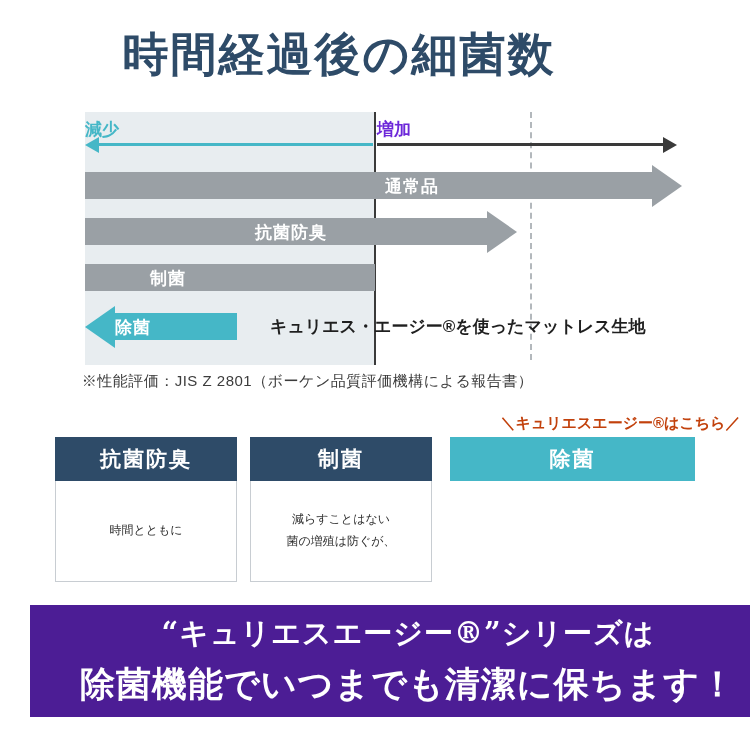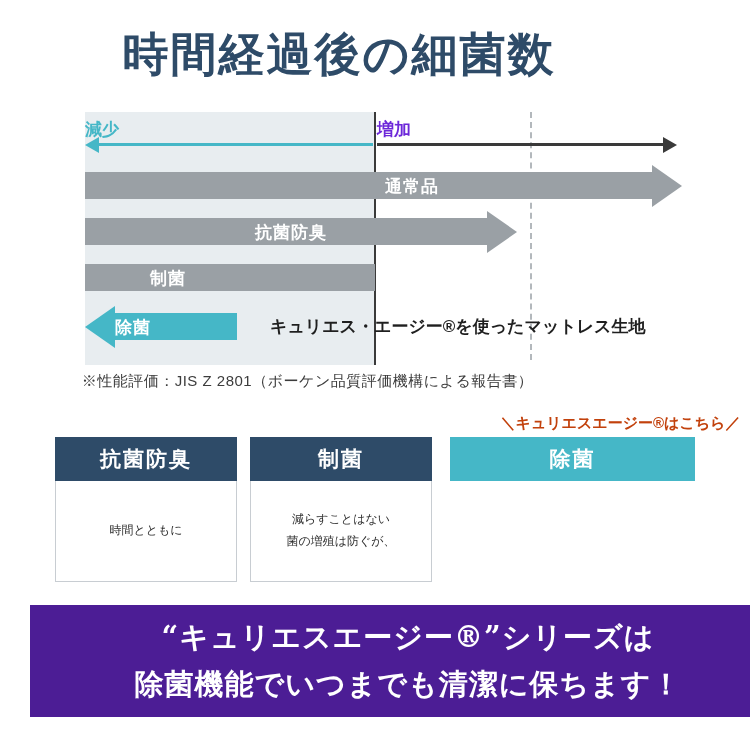--- a/index.html
+++ b/index.html
@@ -64,21 +64,21 @@
   .box2 { left:250px; width:182px; }
   .box3 { left:450px; width:245px; }
   .box3 .hd { background:#45b7c7; }
   .box3 .bd { border-color:#a9d9e1; color:#2aa6b8; font-size:19px; font-weight:bold; }
 
   
   .banner { position:absolute; left:30px; top:605px; width:690px; height:112px; background:#4c1d95;
             color:#ffffff; display:flex; flex-direction:column; align-items:center; justify-content:center;
             gap:7px; font-family:"DejaVu Serif","Liberation Serif",serif; font-weight:bold;padding-left:33px; }
   .banner .l1 { font-size:29px; letter-spacing:1px; }
-  .banner .l2 { font-size:29px; letter-spacing:1px; }
+  .banner .l2 { font-size:35px; letter-spacing:1px; }
 </style>
 </head>
 <body>
 
 <div class="title">時間経過後の細菌数</div>
 
 <div class="chart">
   <div class="zone-decrease"></div>
   <div class="vline"></div>
   <div class="dline"></div>

